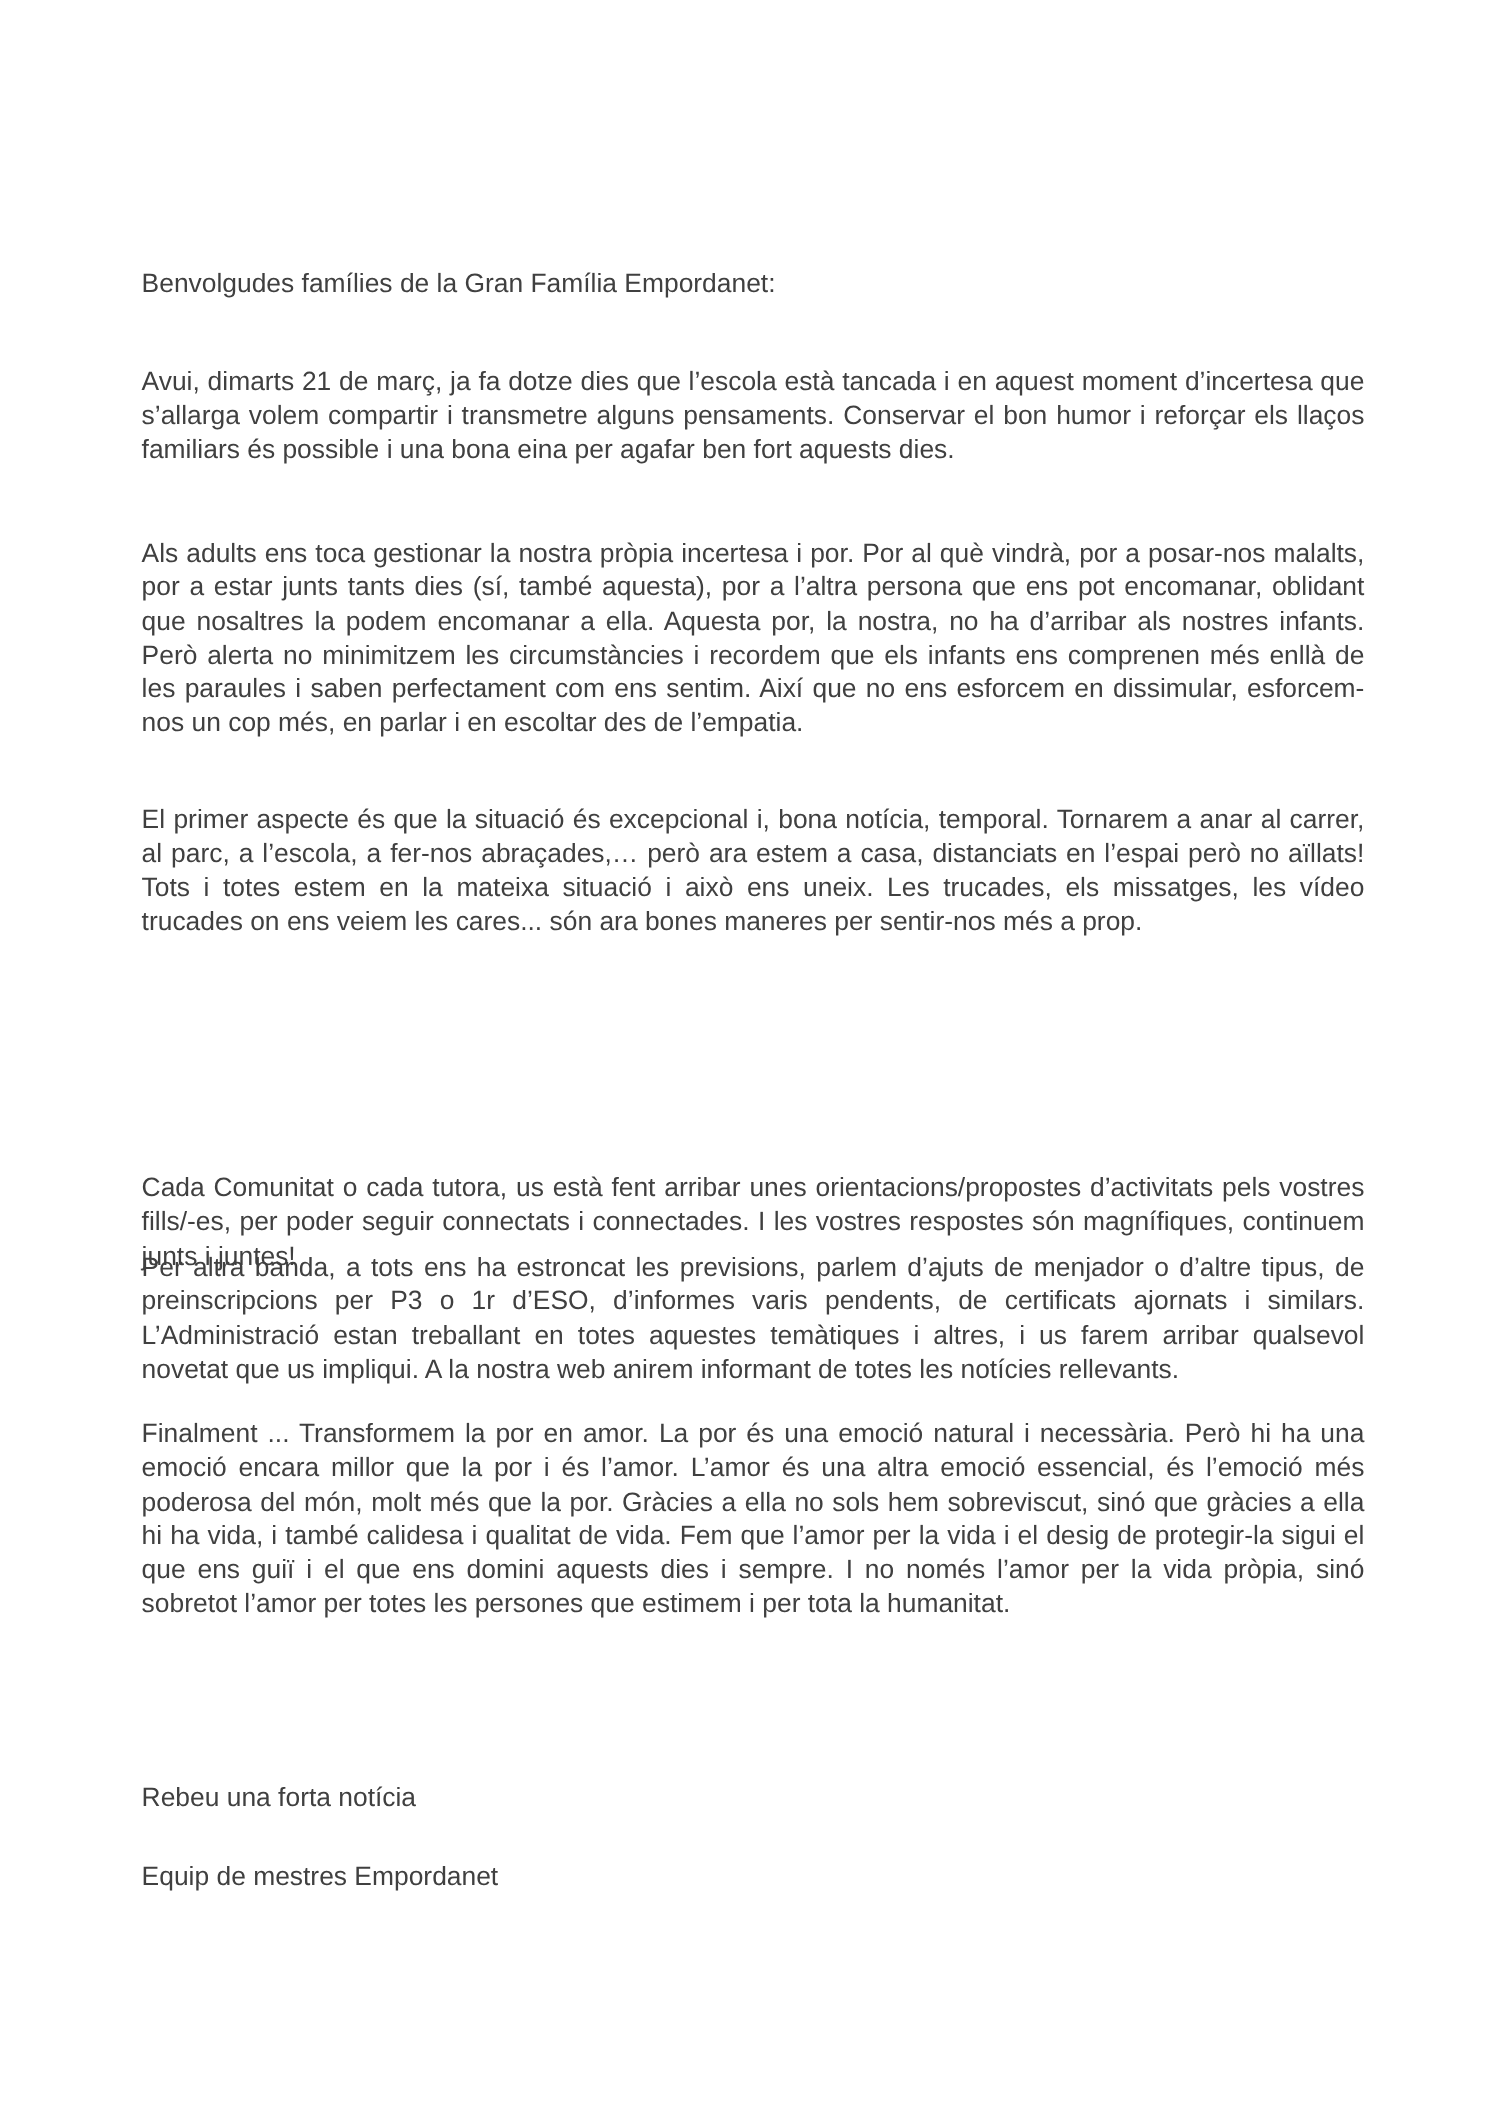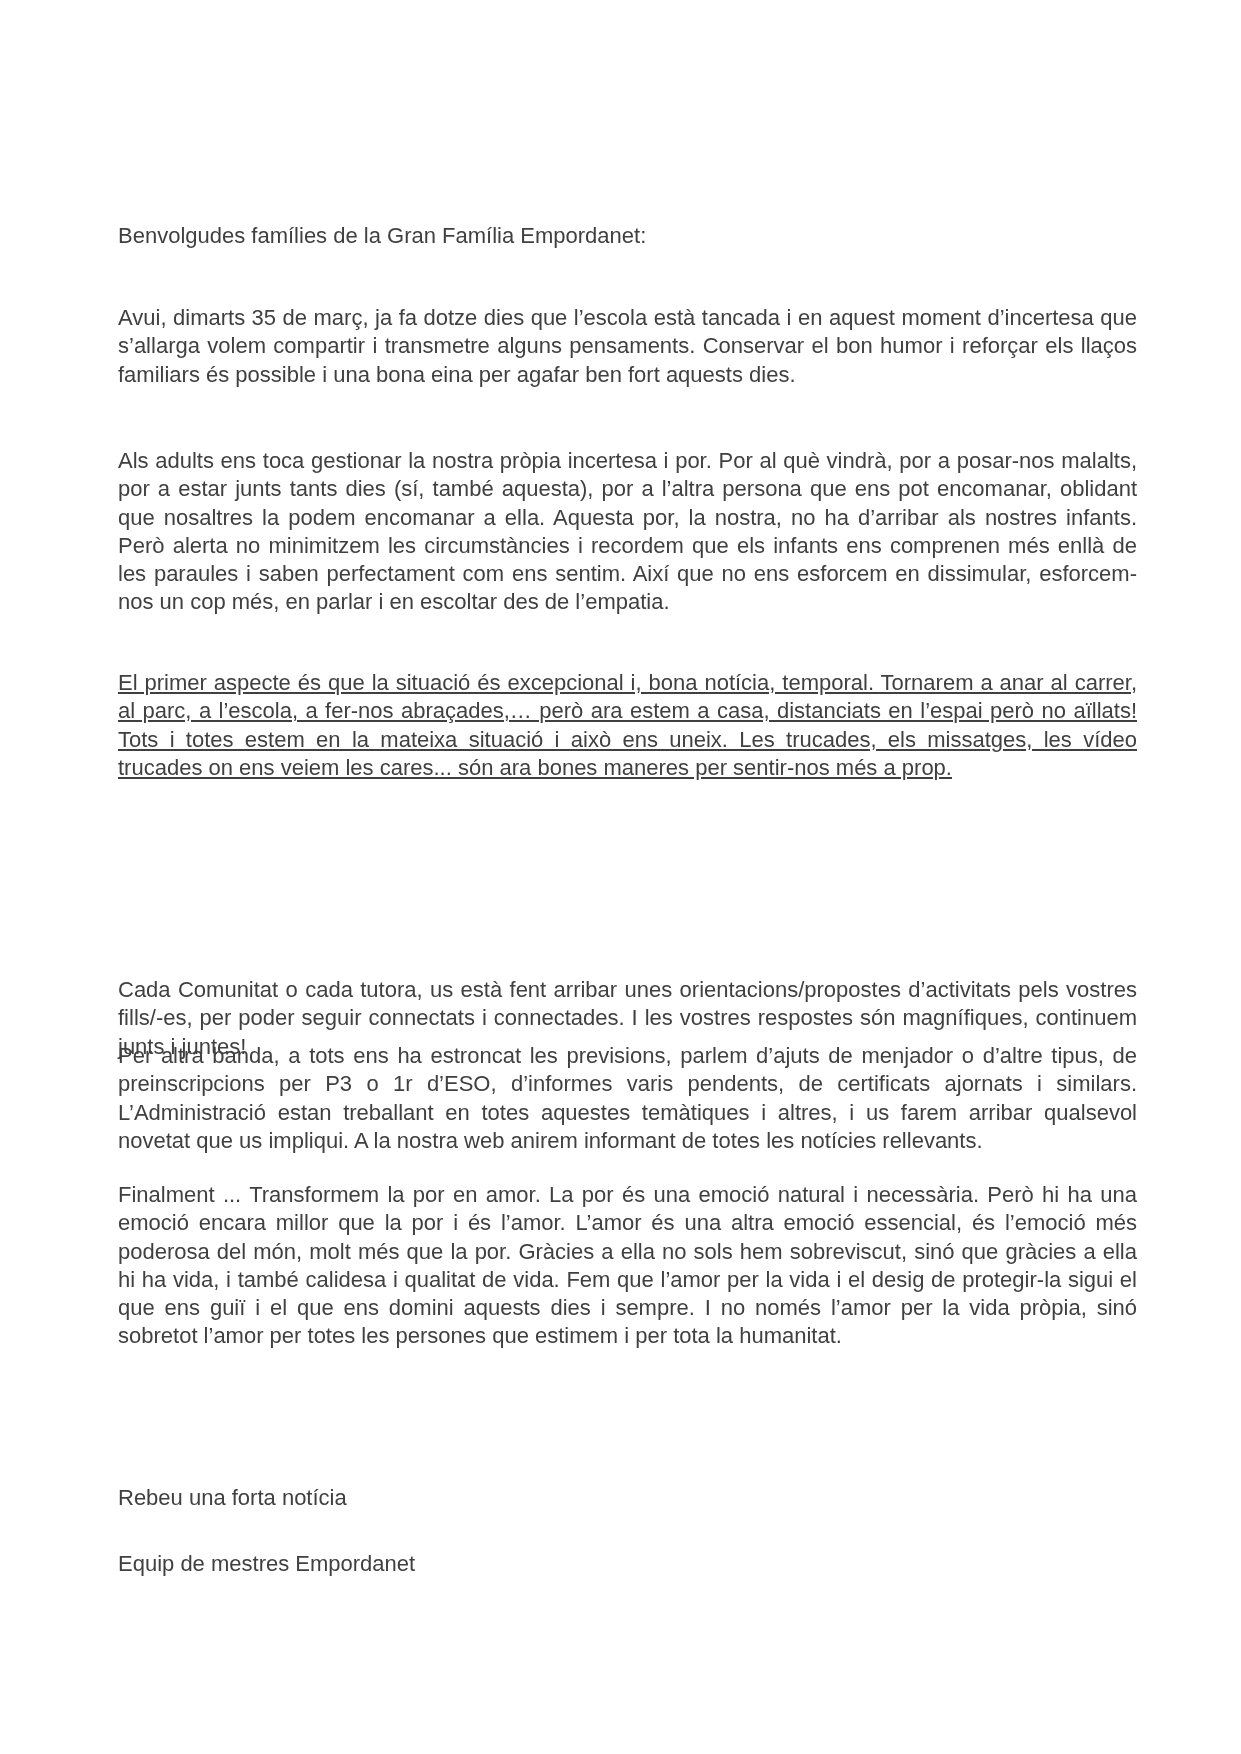--- a/index.html
+++ b/index.html
@@ -10,34 +10,34 @@
   .block {
     position: absolute; left: 118px; width: 1019px;
     font-family: "Liberation Sans", sans-serif;
     font-size: 22px; line-height: 28.3px; color: #404040;
     margin: 0;
   }
   .justify { text-align: justify; text-align-last: left; }
   .greeting { top: 222px; }
   .p1 { top: 304px; }
   .p2 { top: 447px; }
-  .p3 { top: 669px; text-decoration: underline; }
+  .p3 { top: 669px; }
   .p4 { top: 864px; }
   .p5 { top: 976px; }
   .p6 { top: 1042px; }
   .p7 { top: 1181px; }
   .closing { top: 1484px; }
   .signature { top: 1534px; margin-top: 16px; }
 </style>
 </head>
 <body>
 
 <div class="page">
   <p class="block greeting">Benvolgudes famílies de la Gran Família Empordanet:</p>
-  <p class="block justify p1">Avui, dimarts 35 de març, ja fa  dotze dies que l’escola està tancada i en aquest moment d’incertesa que s’allarga volem compartir i transmetre alguns pensaments. Conservar el bon humor i reforçar els llaços familiars és possible i una bona eina per agafar ben fort aquests dies.</p>
+  <p class="block justify p1">Avui, dimarts 21 de març, ja fa  dotze dies que l’escola està tancada i en aquest moment d’incertesa que s’allarga volem compartir i transmetre alguns pensaments. Conservar el bon humor i reforçar els llaços familiars és possible i una bona eina per agafar ben fort aquests dies.</p>
   <p class="block justify p2">Als adults ens toca gestionar la nostra pròpia incertesa i por. Por al què vindrà, por a posar-nos malalts, por a estar junts tants dies (sí, també aquesta), por a l’altra persona que ens pot encomanar, oblidant que nosaltres la podem encomanar a ella. Aquesta por, la nostra, no ha d’arribar als nostres infants. Però alerta no minimitzem les circumstàncies i recordem que els infants ens comprenen més enllà de les paraules i saben perfectament com ens sentim. Així que no ens esforcem en dissimular, esforcem-nos un cop més, en parlar i en escoltar des de l’empatia.</p>
   <p class="block justify p3">El primer aspecte és que la situació és excepcional i, bona notícia, temporal. Tornarem a anar al carrer, al parc, a l’escola, a fer-nos abraçades,… però ara estem a casa, distanciats en l’espai però no aïllats! Tots i totes estem en la mateixa situació i això ens uneix. Les trucades, els missatges, les vídeo trucades on ens veiem les cares... són ara bones maneres per sentir-nos més a prop.</p>
   <p class="block justify p5">Cada Comunitat o cada tutora, us està fent  arribar unes orientacions/propostes d’activitats pels vostres fills/-es, per poder seguir connectats i connectades. I les vostres respostes són magnífiques, continuem junts i juntes!</p>
   <p class="block justify p6">Per altra banda, a tots ens ha estroncat les previsions, parlem d’ajuts de menjador o d’altre tipus, de preinscripcions per P3 o 1r d’ESO, d’informes varis pendents, de certificats ajornats i similars. L’Administració  estan treballant en totes aquestes temàtiques i altres, i us farem arribar qualsevol novetat que us impliqui. A la nostra web anirem informant de totes les notícies rellevants.</p>
   <p class="block justify p7">Finalment ... Transformem la por en amor. La por és una emoció natural i necessària. Però hi ha una emoció encara millor que la por i és l’amor. L’amor és una altra emoció essencial, és l’emoció més poderosa del món, molt més que la por. Gràcies a ella no sols hem sobreviscut, sinó que gràcies a ella hi ha vida, i també calidesa i qualitat de vida. Fem que l’amor per la vida i el desig de protegir-la sigui el que ens guiï i el que ens domini aquests dies i sempre. I no només l’amor per la vida pròpia, sinó sobretot l’amor per totes les persones que estimem i per tota la humanitat.</p>
   <p class="block closing">Rebeu una forta notícia</p>
   <p class="block signature">Equip de mestres Empordanet</p>
 </div>
 
 </body></html>

